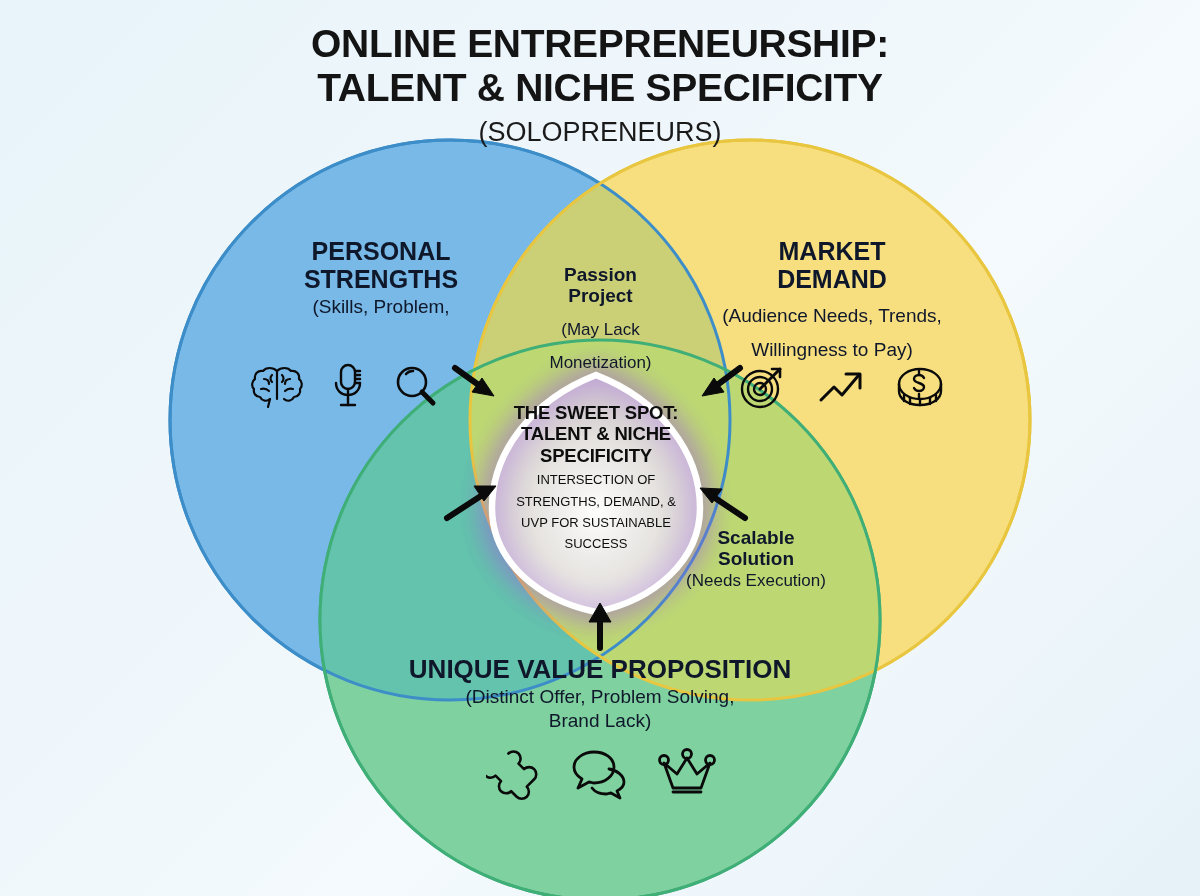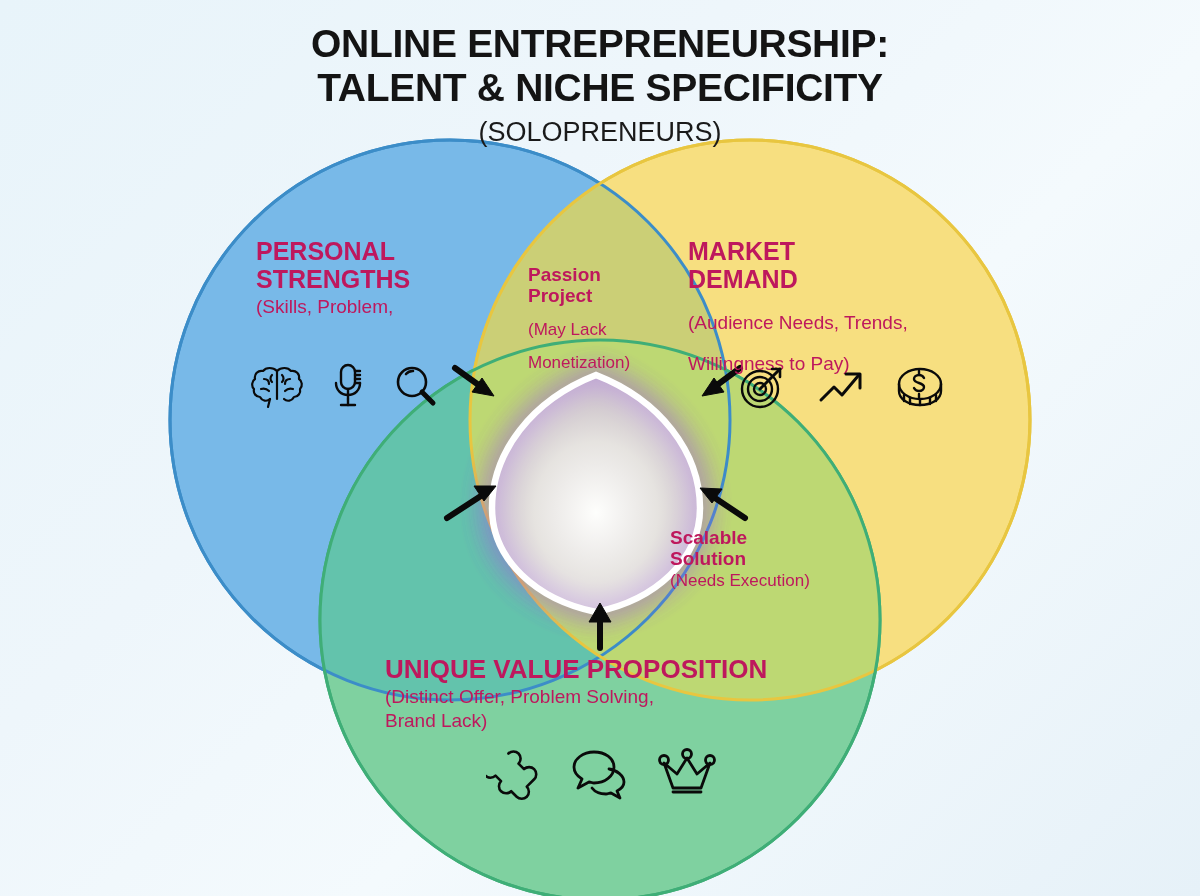--- a/index.html
+++ b/index.html
@@ -48,39 +48,39 @@
     left: 0;
     top: 0;
     width: 1200px;
     height: 896px;
     z-index: 5;
   }
 
   
   .lbl {
     position: absolute;
-    text-align: left;
+    text-align: center;
     z-index: 25;
-    color: #be185d;
+    color: #0f172a;
   }
   .lbl .hd {
     font-weight: bold;
     line-height: 1.12;
   }
   .lbl .sb {
     line-height: 1.22;
   }
 
   #label-personal-strengths { left: 256px; top: 237px; width: 250px; }
   #label-personal-strengths .hd { font-size: 25px; }
   #label-personal-strengths .sb { font-size: 19px; margin-top: 2px; }
 
   #label-market-demand { left: 688px; top: 237px; width: 288px; }
   #label-market-demand .hd { font-size: 25px; }
-  #label-market-demand .sb { font-size: 19px; margin-top: 18px; }
+  #label-market-demand .sb { font-size: 19px; margin-top: 11px; }
 
   #label-uvp { left: 385px; top: 655px; width: 430px; }
   #label-uvp .hd { font-size: 26px; }
   #label-uvp .sb { font-size: 19px; margin-top: 1px; }
 
   #label-passion-project { left: 528px; top: 264px; width: 145px; }
   #label-passion-project .hd { font-size: 19px; }
   #label-passion-project .sb { font-size: 17px; margin-top: 13px; }
 
   #label-expertise-offer { left: 370px; top: 527px; width: 172px; }
@@ -249,20 +249,29 @@
     <div class="sb">Monetization)</div>
   </div>
 
 
   <div class="lbl" id="label-scalable-solution">
     <div class="hd">Scalable</div>
     <div class="hd">Solution</div>
     <div class="sb">(Needs Execution)</div>
   </div>
 
+  <div id="label-sweet-spot">
+    <div class="hd">THE SWEET SPOT:</div>
+    <div class="hd">TALENT &amp; NICHE</div>
+    <div class="hd">SPECIFICITY</div>
+    <div class="sb">INTERSECTION OF</div>
+    <div class="sb">STRENGTHS, DEMAND, &amp;</div>
+    <div class="sb">UVP FOR SUSTAINABLE</div>
+    <div class="sb">SUCCESS</div>
+  </div>
 
   <div class="icon-row" id="icons-personal-strengths">
 
     <span>
       <svg width="54" height="50" viewBox="0 0 54 50" fill="none" stroke="#0a0a0a" stroke-width="2.2" stroke-linecap="round" stroke-linejoin="round">
         <path d="M27 9c-4-4-11-4-14 0-5-1-9 3-8 8-3 2-4 7-1 10-1 4 2 8 6 8 2 4 7 5 10 2"></path>
         <path d="M27 9c4-4 11-4 14 0 5-1 9 3 8 8 3 2 4 7 1 10 1 4-2 8-6 8-2 4-7 5-10 2"></path>
         <path d="M27 9v28"></path>
         <path d="M20 37l-2 8"></path>
         <path d="M14 17c3 0 5 2 5 5M40 17c-3 0-5 2-5 5"></path>

